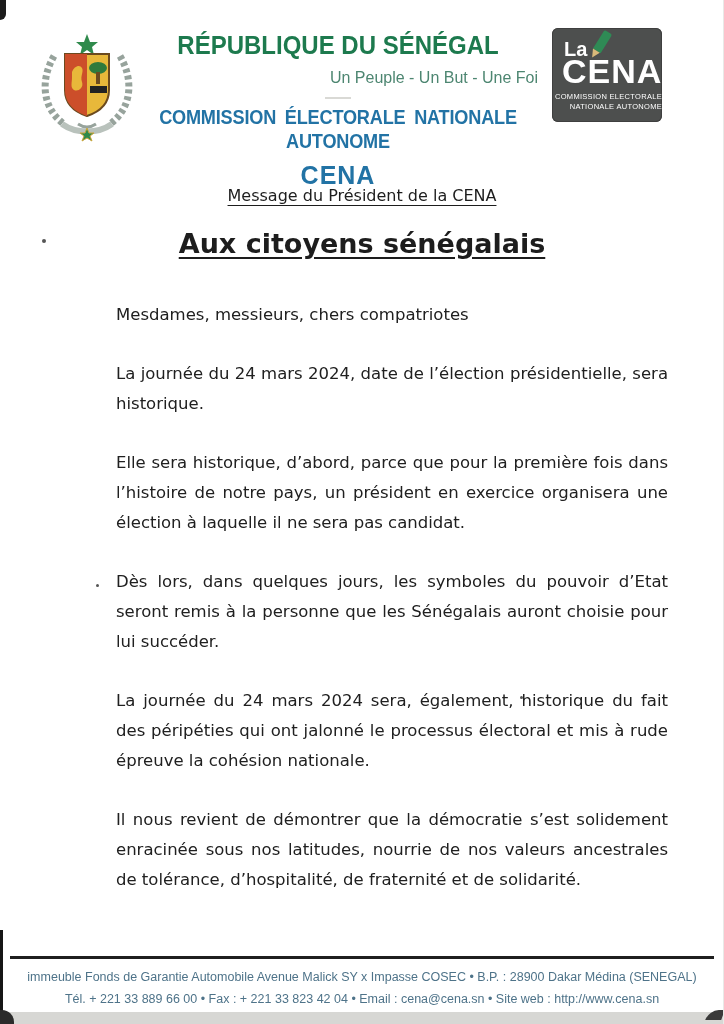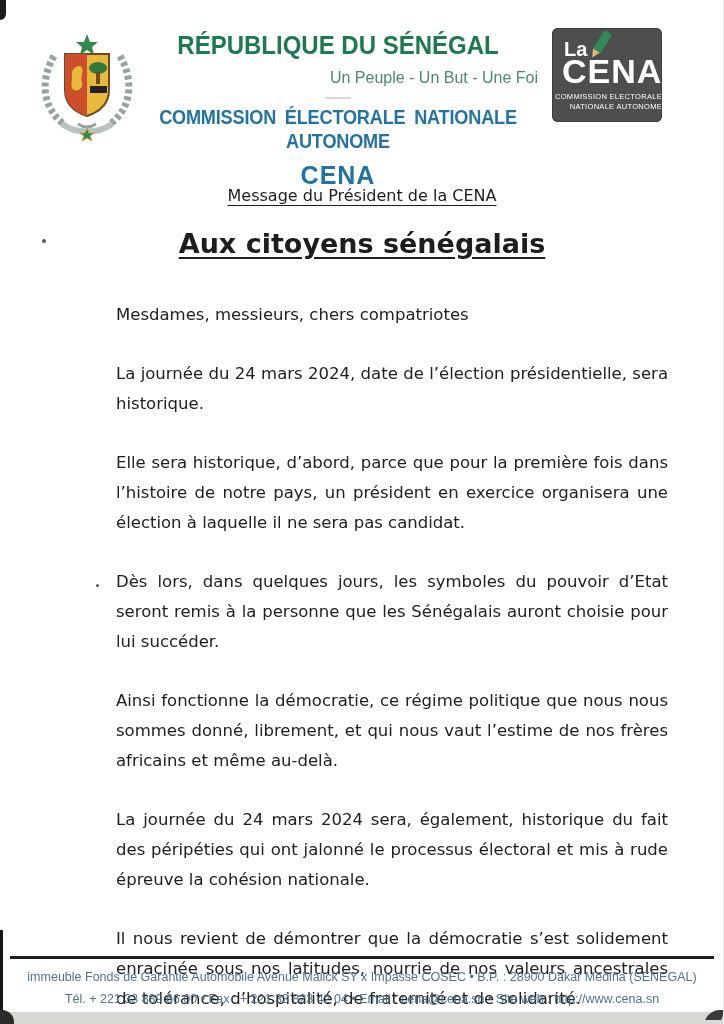--- a/index.html
+++ b/index.html
@@ -129,21 +129,20 @@
   <div class="doc-titles">
     <div class="doc-title">Message du Président de la CENA</div>
     <div class="doc-subtitle">Aux citoyens sénégalais</div>
   </div>
 
   <div class="letter-body">
     <p class="salutation">Mesdames, messieurs, chers compatriotes</p>
     <p>La journée du 24 mars 2024, date de l’élection présidentielle, sera historique.</p>
     <p>Elle sera historique, d’abord, parce que pour la première fois dans l’histoire de notre pays, un président en exercice organisera une élection à laquelle il ne sera pas candidat.</p>
     <p>Dès lors, dans quelques jours, les symboles du pouvoir d’Etat seront remis à la personne que les Sénégalais auront choisie pour lui succéder.</p>
-    <p>Ainsi fonctionne la démocratie, ce régime politique que nous nous sommes donné, librement, et qui nous vaut l’estime de nos frères africains et même au-delà.</p>
     <p>La journée du 24 mars 2024 sera, également, historique du fait des péripéties qui ont jalonné le processus électoral et mis à rude épreuve la cohésion nationale.</p>
     <p>Il nous revient de démontrer que la démocratie s’est solidement enracinée sous nos latitudes, nourrie de nos valeurs ancestrales de tolérance, d’hospitalité, de fraternité et de solidarité.</p>
   </div>
 
   <div class="footer-rule"></div>
   <div class="footer" style="color:#4e7389;">
     <div>immeuble Fonds de Garantie Automobile Avenue Malick SY x Impasse COSEC • B.P. : 28900 Dakar Médina (SENEGAL)</div>
     <div>Tél. + 221 33 889 66 00 • Fax : + 221 33 823 42 04 • Email : cena@cena.sn • Site web : http://www.cena.sn</div>
   </div>
 

